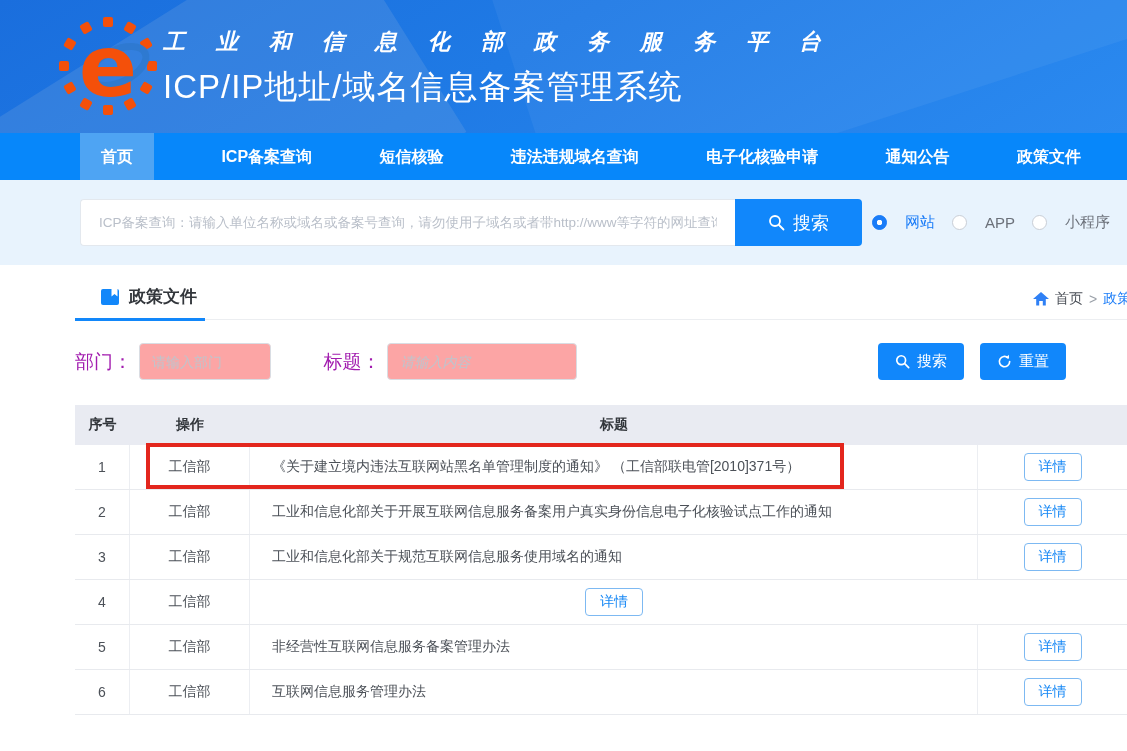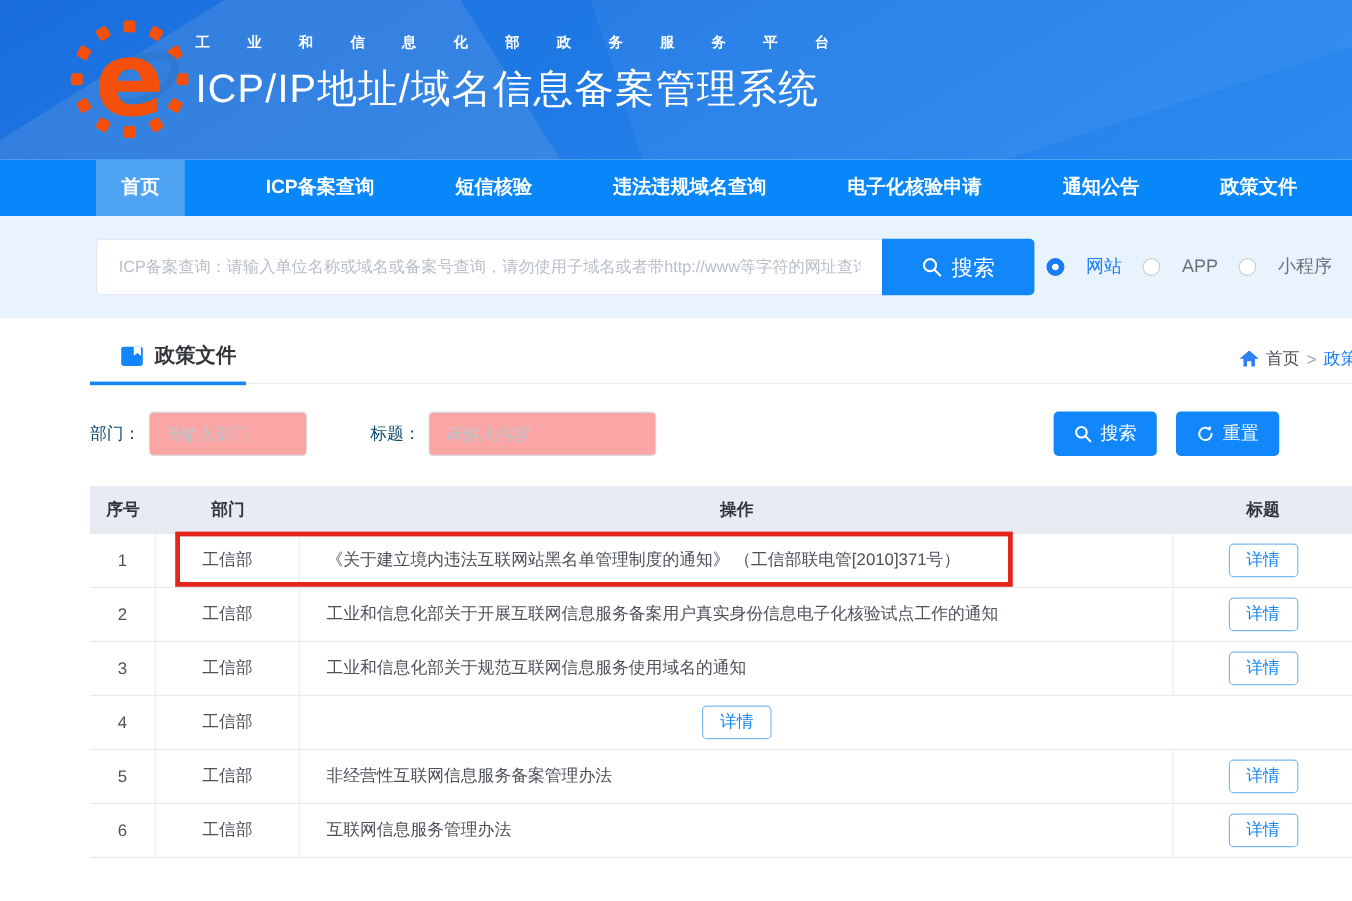--- a/index.html
+++ b/index.html
@@ -9,21 +9,21 @@
 
   
   .header { position:absolute; left:0; top:0; width:1127px; height:133px;
             background:linear-gradient(150deg,#1a6edd 0%,#1f7ae5 45%,#2b8af0 100%); overflow:hidden; }
   .header::before { content:""; position:absolute; left:-120px; top:40px; width:560px; height:260px;
             background:rgba(160,190,220,0.18); transform:rotate(-32deg); }
   .header::after { content:""; position:absolute; right:-80px; top:-140px; width:700px; height:260px;
             background:rgba(255,255,255,0.05); transform:rotate(-18deg); }
   .logo { position:absolute; left:58px; top:16px; width:100px; height:100px; z-index:3; }
   .title-block { position:absolute; left:163px; top:27px; z-index:3; }
-  .platform-title { color:#fff; font-size:12px; font-weight:600; letter-spacing:31px; white-space:nowrap; }
+  .platform-title { color:#fff; font-size:22px; font-weight:600; letter-spacing:31px; white-space:nowrap;font-style:italic; }
   .system-title { margin-top:8px; color:#fff; font-size:33px; font-weight:500; letter-spacing:1px; white-space:nowrap; }
 
   
   .nav { position:absolute; left:0; top:133px; width:1127px; height:47px; background:#0787fa;
          display:flex; align-items:stretch; justify-content:space-between;
          padding:0 46px 0 80px; z-index:4; }
   .nav-item { color:#fff; font-size:16px; font-weight:bold; line-height:47px; cursor:pointer; white-space:nowrap; }
   .nav-item.active { background:#4ea4f3; padding:0 21px; }
 
   
@@ -51,21 +51,21 @@
   .section-title { font-size:17px; font-weight:bold; color:#32363b; }
   .section-head::after { content:""; position:absolute; left:0; bottom:-2px; width:130px; height:3px; background:#1287fa; }
   .breadcrumb { position:absolute; left:1033px; top:290px; display:flex; align-items:center; gap:6px;
          white-space:nowrap; font-size:14px; }
   .crumb-home { color:#4a4f57; cursor:pointer; }
   .crumb-sep { color:#9aa0a8; }
   .crumb-current { color:#1a7cf8; }
 
   
   .filters { position:absolute; left:75px; top:343px; width:1052px; height:38px; }
-  .filter-label { font-size:14px; color:#0c4a6e; margin-right:7px; }
+  .filter-label { font-size:19px; color:#a21caf; margin-right:7px; }
   .filter-group { display:inline-flex; align-items:center; }
   .filter-input { height:37px; border:1px solid #d9dde3; border-radius:4px; padding:0 12px;
          font-size:14px; color:#333; outline:none; background:#fca5a5;
          font-family:"Liberation Sans","DejaVu Sans",sans-serif; }
   .filter-input::placeholder { color:#bfc4cc; }
   .dept-input { width:132px; margin-right:48px; }
   .title-input { width:190px;font-style:italic; }
   .filter-btns { position:absolute; right:61px; top:0; display:flex; gap:16px; }
   .blue-btn { height:37px; padding:0 17px; background:#1187fb; border:none; border-radius:4px;
          color:#fff; font-size:15px; cursor:pointer; display:flex; align-items:center; gap:7px;
@@ -199,21 +199,20 @@
           <path d="M12.6 0.8 L12.9 4.6 L9.1 4.2 Z" fill="#fff"></path>
         </svg>
         <span>重置</span>
       </button>
     </span>
   </div>
 
   <div class="table">
     <div class="t-row t-head">
       <div class="t-cell">序号</div>
-      <div class="t-cell">部门</div>
       <div class="t-cell">操作</div>
       <div class="t-cell">标题</div>
     </div>
 
     <div class="t-row t-body-row">
       <div class="t-cell col1">1</div>
       <div class="t-cell col2">工信部</div>
       <div class="t-cell col3 title-cell">《关于建立境内违法互联网站黑名单管理制度的通知》 （工信部联电管[2010]371号）</div>
       <div class="t-cell">
         <button class="detail-btn">详情</button>

